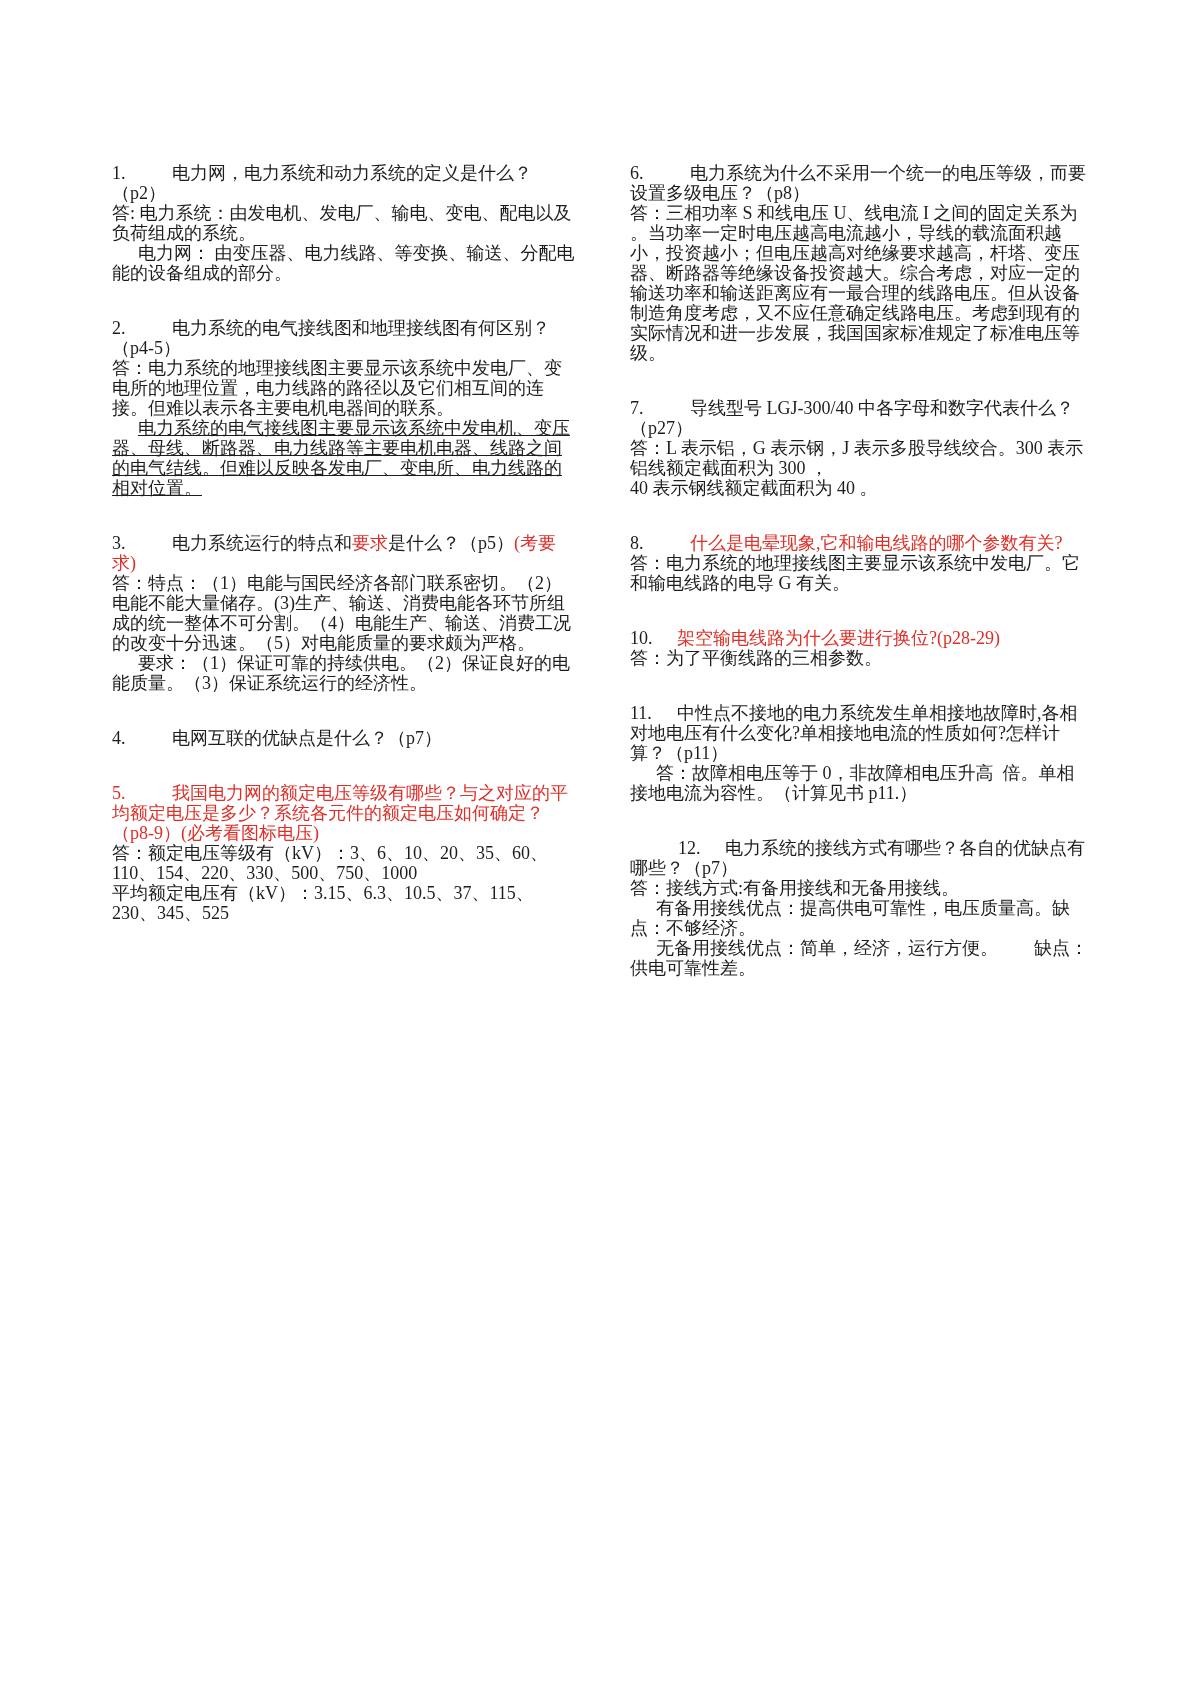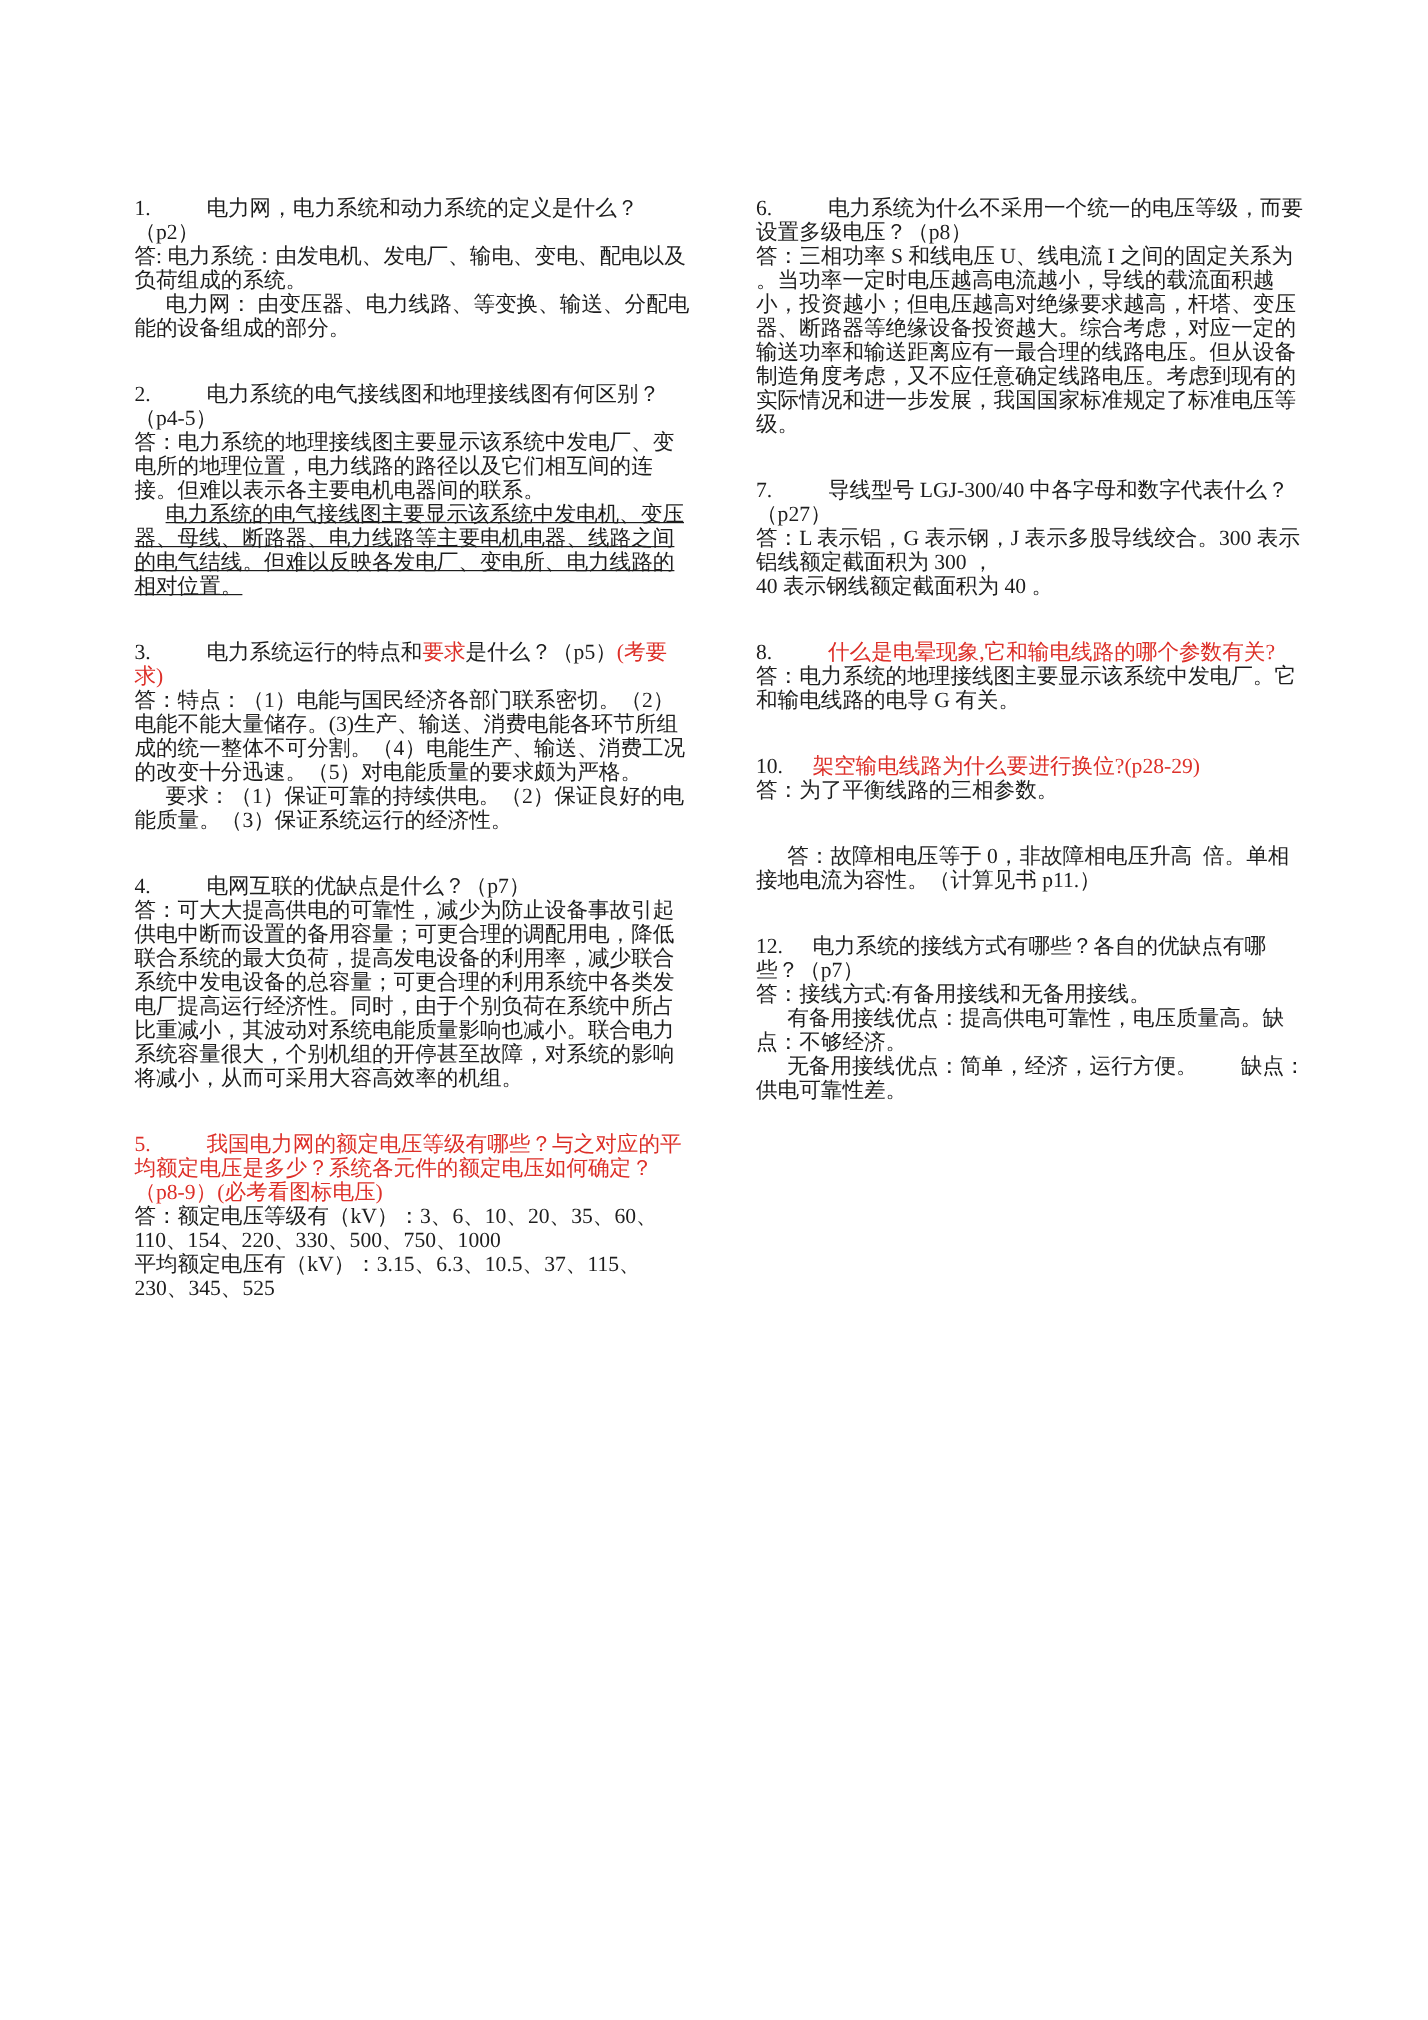--- a/index.html
+++ b/index.html
@@ -42,21 +42,20 @@
         <p class="para"><span>答：电力系统的地理接线图主要显示该系统中发电厂、变电所的地理位置，电力线路的路径以及它们相互间的连接。但难以表示各主要电机电器间的联系。</span></p>
         <p class="para" style="text-indent: 26px; text-decoration: underline;"><span>电力系统的电气接线图主要显示该系统中发电机、变压器、母线、断路器、电力线路等主要电机电器、线路之间的电气结线。但难以反映各发电厂、变电所、电力线路的相对位置。</span></p>
       </div>
       <div class="qa-block">
         <p class="para"><span class="qnum" style="width: 60px;">3.</span><span>电力系统运行的特点和</span><span class="red">要求</span><span>是什么？（p5）</span><span class="red">(考要求)</span></p>
         <p class="para"><span>答：特点：（1）电能与国民经济各部门联系密切。（2）电能不能大量储存。(3)生产、输送、消费电能各环节所组成的统一整体不可分割。（4）电能生产、输送、消费工况的改变十分迅速。（5）对电能质量的要求颇为严格。</span></p>
         <p class="para" style="text-indent: 26px;"><span>要求：（1）保证可靠的持续供电。（2）保证良好的电能质量。（3）保证系统运行的经济性。</span></p>
       </div>
       <div class="qa-block">
         <p class="para"><span class="qnum" style="width: 60px;">4.</span><span>电网互联的优缺点是什么？（p7）</span></p>
-        <p class="para"><span>答：可大大提高供电的可靠性，减少为防止设备事故引起供电中断而设置的备用容量；可更合理的调配用电，降低联合系统的最大负荷，提高发电设备的利用率，减少联合系统中发电设备的总容量；可更合理的利用系统中各类发电厂提高运行经济性。同时，由于个别负荷在系统中所占比重减小，其波动对系统电能质量影响也减小。联合电力系统容量很大，个别机组的开停甚至故障，对系统的影响将减小，从而可采用大容高效率的机组。</span></p>
       </div>
       <div class="qa-block">
         <p class="para"><span class="qnum red" style="width: 60px;">5.</span><span class="red">我国电力网的额定电压等级有哪些？与之对应的平均额定电压是多少？系统各元件的额定电压如何确定？（p8-9）(必考看图标电压)</span></p>
         <p class="para"><span>答：额定电压等级有（kV）：3、6、10、20、35、60、110、154、220、330、500、750、1000</span></p>
         <p class="para"><span>平均额定电压有（kV）：3.15、6.3、10.5、37、115、230、345、525</span></p>
       </div>
     </div>
   <div class="column col-right">
       <div class="qa-block">
         <p class="para"><span class="qnum" style="width: 60px;">6.</span><span>电力系统为什么不采用一个统一的电压等级，而要设置多级电压？（p8）</span></p>
@@ -69,22 +68,23 @@
       </div>
       <div class="qa-block">
         <p class="para"><span class="qnum" style="width: 60px;">8.</span><span class="red">什么是电晕现象,它和输电线路的哪个参数有关?</span></p>
         <p class="para"><span>答：电力系统的地理接线图主要显示该系统中发电厂。它和输电线路的电导 G 有关。</span></p>
       </div>
       <div class="qa-block">
         <p class="para"><span class="qnum" style="width: 47px;">10.</span><span class="red">架空输电线路为什么要进行换位?(p28-29)</span></p>
         <p class="para"><span>答：为了平衡线路的三相参数。</span></p>
       </div>
       <div class="qa-block">
+        <p class="para"><span class="qnum" style="width: 47px;">11.</span><span>中性点不接地的电力系统发生单相接地故障时,各相对地电压有什么变化?单相接地电流的性质如何?怎样计算？（p11）</span></p>
         <p class="para" style="text-indent: 26px;"><span>答：故障相电压等于 0，非故障相电压升高  倍。单相接地电流为容性。（计算见书 p11.）</span></p>
       </div>
       <div class="qa-block">
-        <p class="para"><span class="qnum" style="width: 47px;">12.</span><span>电力系统的接线方式有哪些？各自的优缺点有哪些？（p7）</span></p>
+        <p class="para"><span class="qnum" style="width: 47px; margin-left: 48px;">12.</span><span>电力系统的接线方式有哪些？各自的优缺点有哪些？（p7）</span></p>
         <p class="para"><span>答：接线方式:有备用接线和无备用接线。</span></p>
         <p class="para" style="text-indent: 26px;"><span>有备用接线优点：提高供电可靠性，电压质量高。缺点：不够经济。</span></p>
         <p class="para" style="text-indent: 26px;"><span>无备用接线优点：简单，经济，运行方便。　　缺点：供电可靠性差。</span></p>
       </div>
     </div>
 </div>
 
 </body></html>

